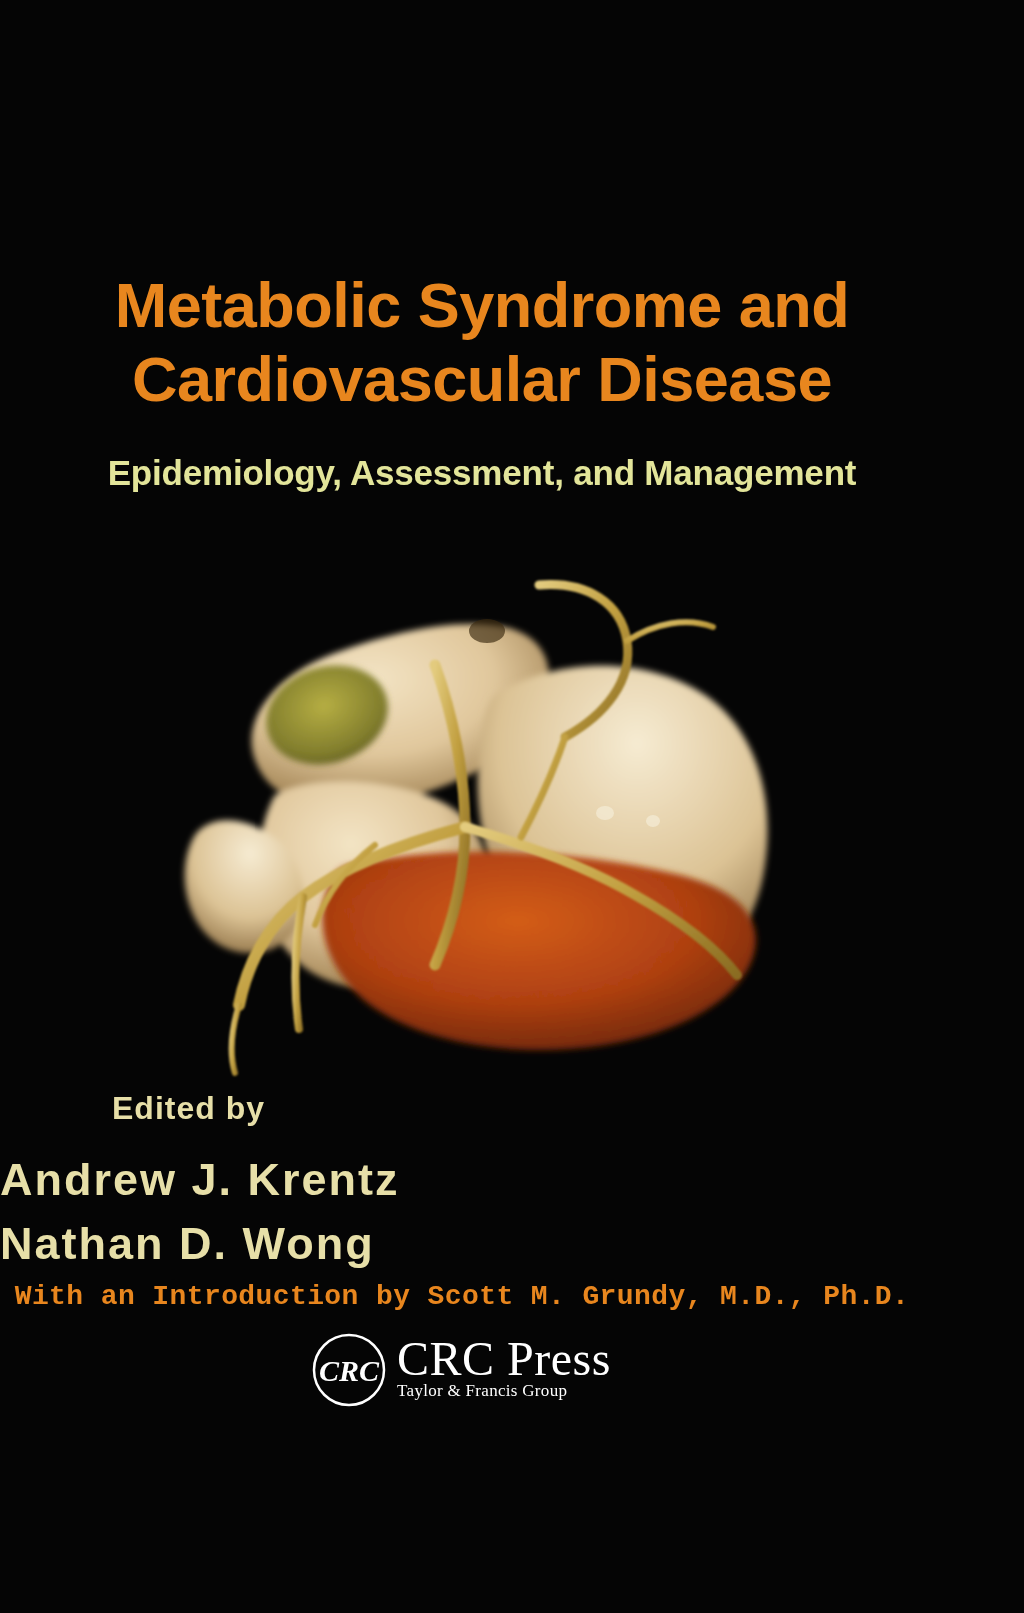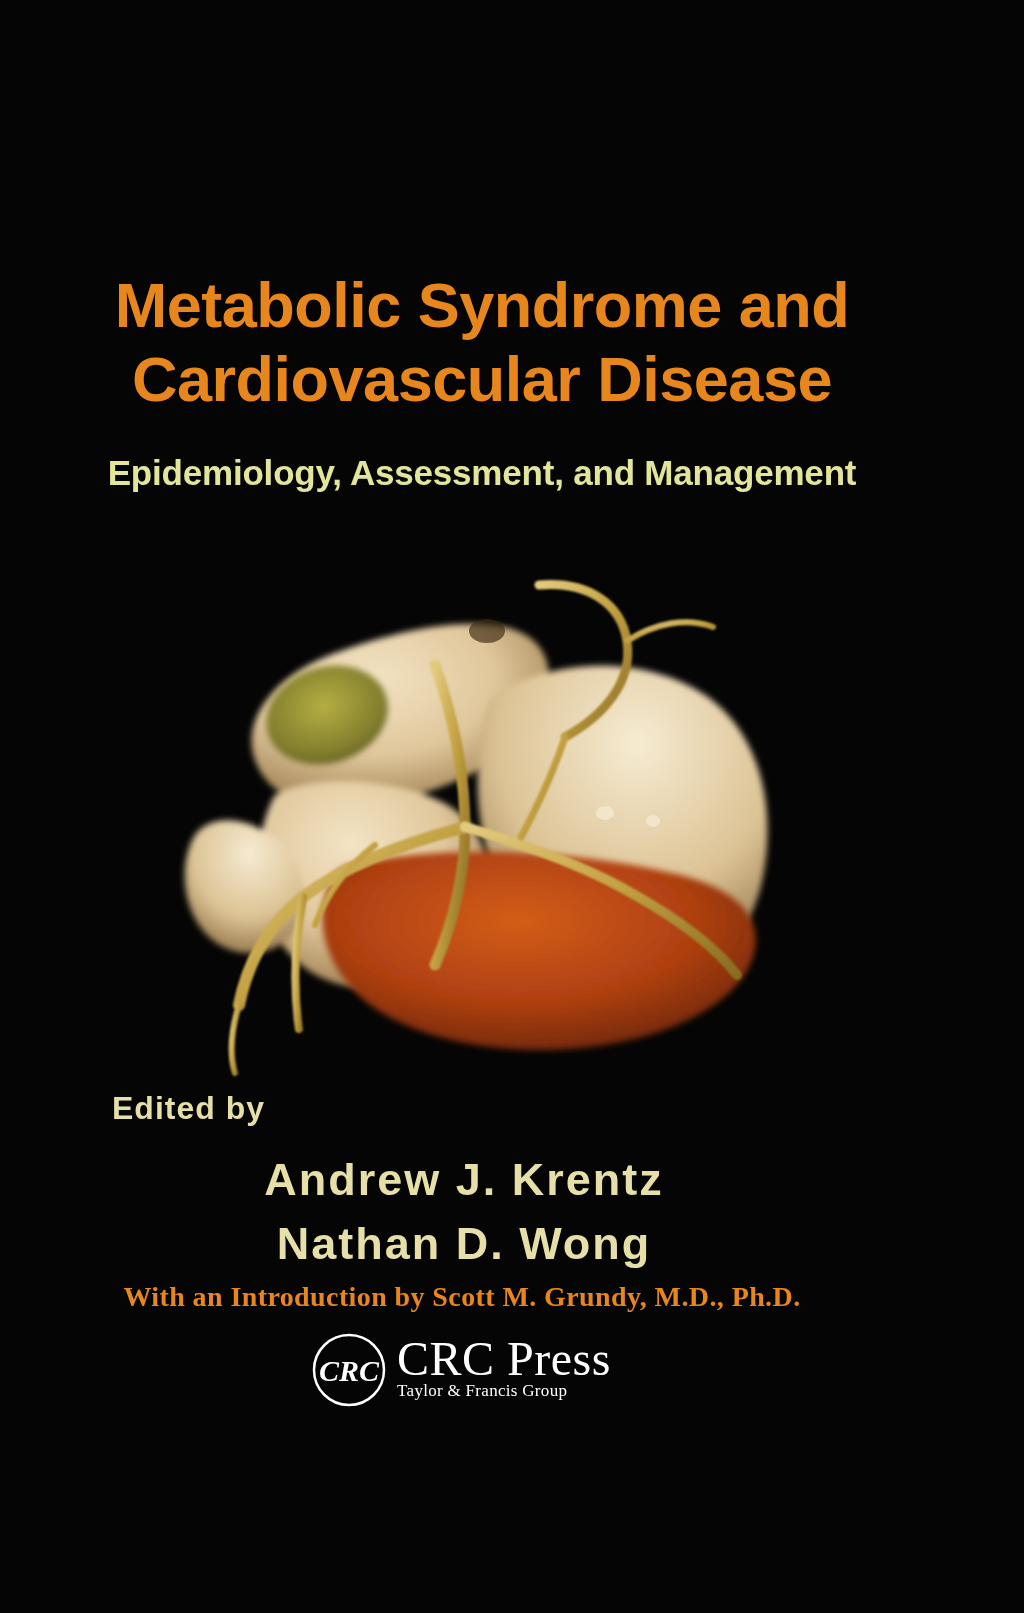--- a/index.html
+++ b/index.html
@@ -69,39 +69,39 @@
     font-family: "Liberation Sans", sans-serif;
     font-weight: bold;
     font-size: 32px;
     letter-spacing: 1px;
   }
   .editors {
     position: absolute;
     top: 1148px;
     left: 0;
     width: 928px;
-    text-align: center;
+    text-align: left;
   }
   .editor-name {
     color: #E7DFA8;
     font-family: "Liberation Sans", sans-serif;
     font-weight: bold;
     font-size: 45px;
     line-height: 64px;
     letter-spacing: 2px;
     white-space: nowrap;
   }
   .intro-line {
     position: absolute;
     top: 1281px;
     left: 0;
     width: 924px;
     text-align: center;
     color: #E8861E;
-    font-family: Liberation Serif, serif;
+    font-family: Liberation Mono, monospace;
     font-weight: bold;
     font-size: 28px;
     letter-spacing: 0.4px;
     white-space: nowrap;
   }
   
   .publisher {
     position: absolute;
     top: 1332px;
     left: 0;

